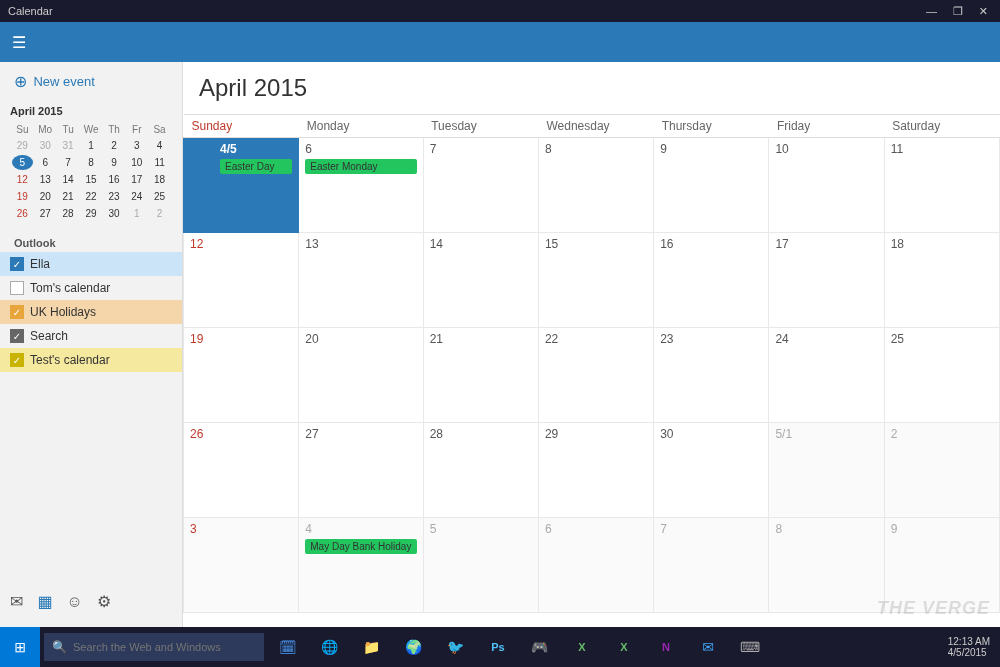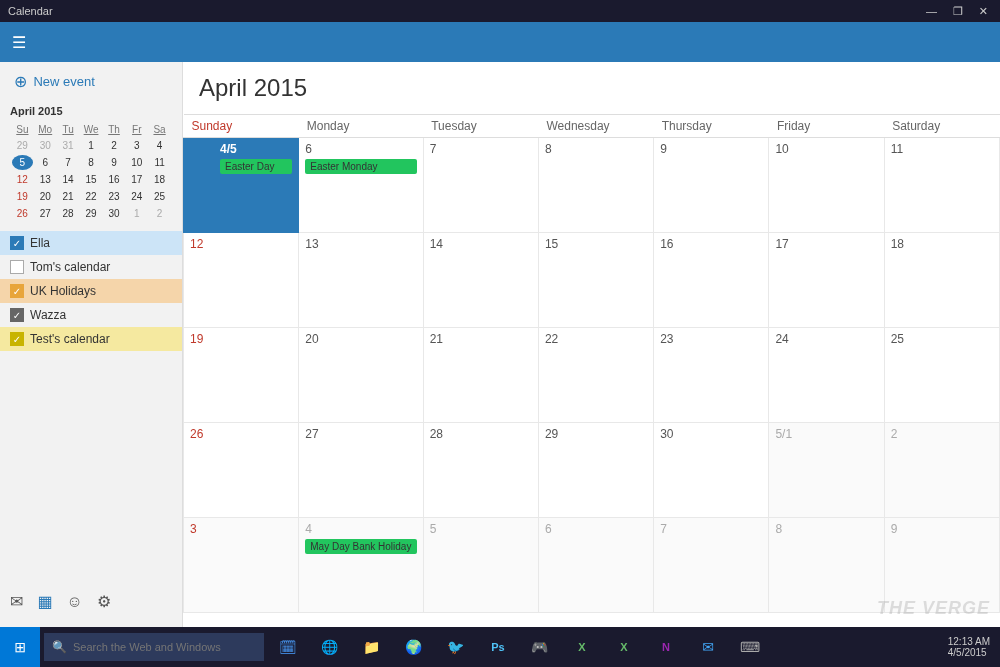--- a/index.html
+++ b/index.html
@@ -71,21 +71,20 @@
     .mini-calendar { padding: 4px 10px 8px; }
     .mini-cal-header { font-size: 11px; font-weight: 600; color: #333; margin-bottom: 4px; }
     .mini-cal-grid { width: 100%; }
     .mini-cal-grid th {
       font-size: 10px;
       color: #777;
       font-weight: normal;
       text-align: center;
       padding: 1px 0;
       width: 23px;
-      text-decoration: underline;
     }
     .mini-cal-grid td {
       font-size: 10px;
       text-align: center;
       padding: 2px 1px;
       cursor: pointer;
       color: #333;
       width: 23px;
     }
     .mini-cal-grid td.sun { color: #c0392b; }
@@ -344,35 +343,36 @@
               <td>28</td>
               <td>29</td>
               <td>30</td>
               <td class="other-month">1</td>
               <td class="other-month">2</td>
             </tr>
           </tbody>
       </table>
     </div>
 
+    <div class="cal-group-label">Outlook</div>
     <div class="cal-item highlighted-blue">
       <div class="cal-checkbox checked-blue">✓</div>
       <span>Ella</span>
     </div>
     <div class="cal-item">
       <div class="cal-checkbox"></div>
       <span>Tom's calendar</span>
     </div>
     <div class="cal-item highlighted-orange">
       <div class="cal-checkbox checked-orange">✓</div>
       <span>UK Holidays</span>
     </div>
     <div class="cal-item">
       <div class="cal-checkbox checked-gray">✓</div>
-      <span>Wazza</span>
+      <span>Search</span>
     </div>
 
     <div class="cal-item highlighted-yellow">
       <div class="cal-checkbox checked-yellow">✓</div>
       <span>Test's calendar</span>
     </div>
 
     <div class="sidebar-footer">
       <span title="Mail">✉</span>
       <span title="Calendar" style="color:#2b7ab7;">▦</span>

